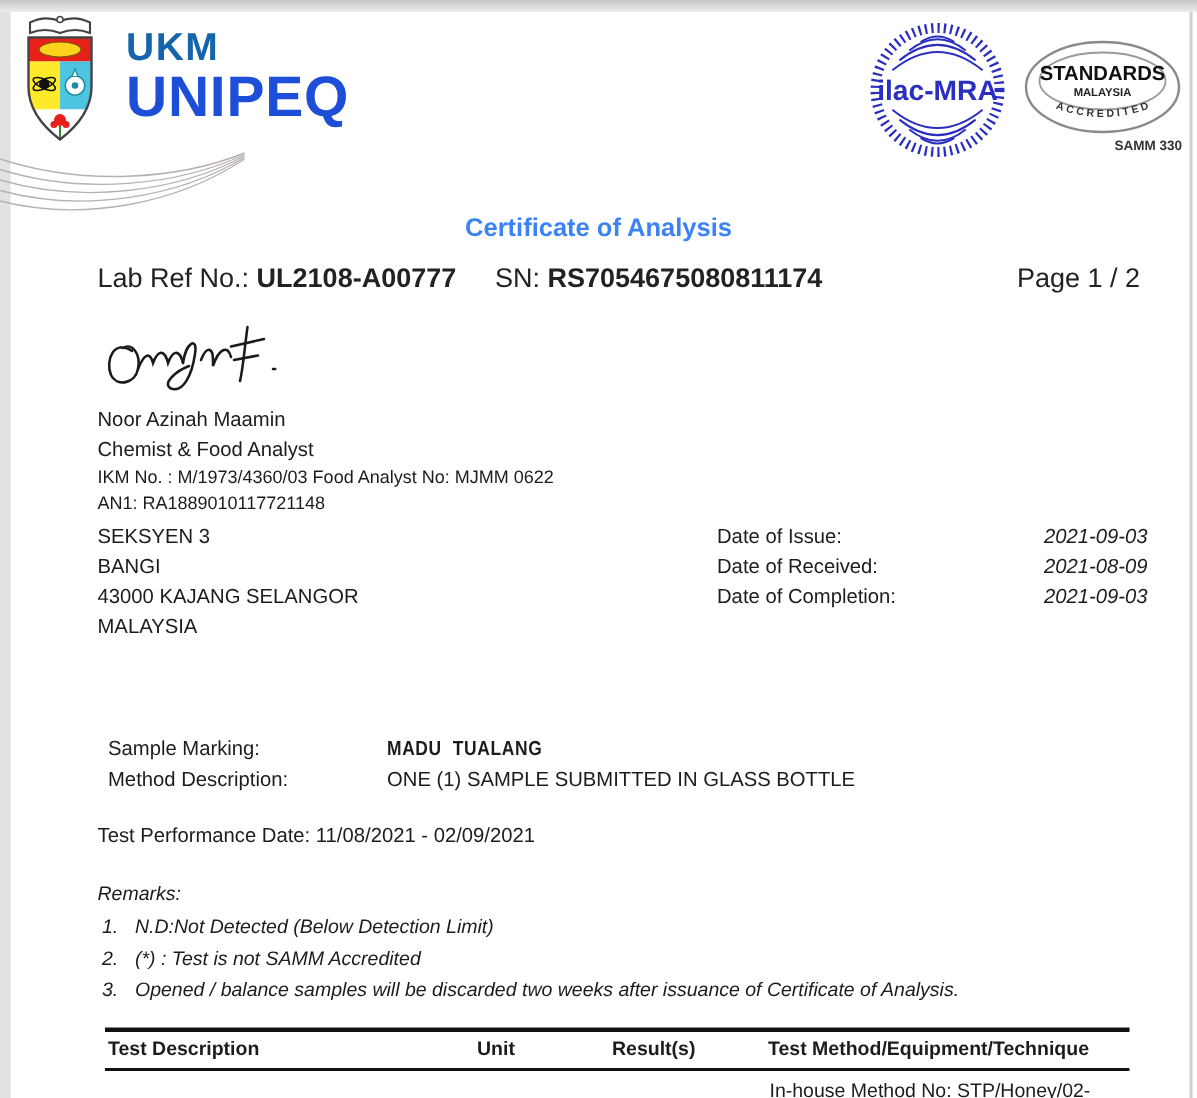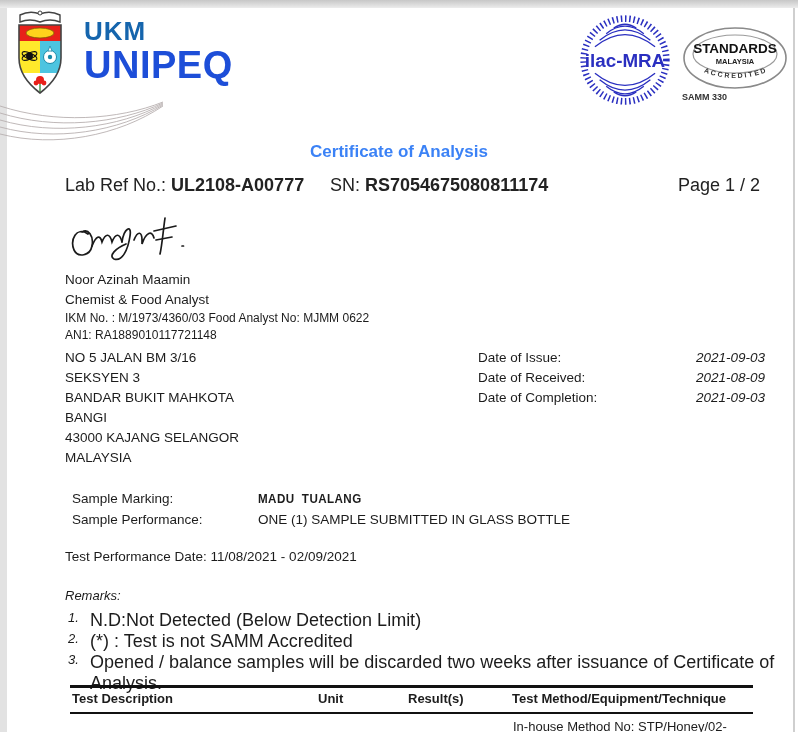--- a/index.html
+++ b/index.html
@@ -46,21 +46,21 @@
   .sample-label { left:72px; font-size:13.5px; }
   .sample-value { left:258px; font-size:13.5px; }
   .sm { top:491px; } .sd { top:512px; }
   .condensed { font-weight:600; white-space:pre;
     transform:scaleX(0.86); transform-origin:left center; letter-spacing:0.5px; }
 
   .test-perf { left:65px; top:549px; font-size:13.5px; }
 
   .remarks-heading { left:65px; top:588px; font-size:13px; font-style:italic; }
   .remark-num  { left:68px; font-size:13px; font-style:italic; }
-  .remark-text { left:90px; font-size:18px; }
+  .remark-text { left:90px; font-size:13px; font-style:italic; }
   .r0 { top:610px; } .r1 { top:631px; } .r2 { top:652px; }
 
   .tline-top { left:70px; top:685px; width:683px; height:3px; background:#111; }
   .tline-mid { left:70px; top:712px; width:683px; height:2px; background:#111; }
   .th { font-size:13px; font-weight:bold; top:691px; }
   .th0 { left:72px; } .th1 { left:318px; } .th2 { left:408px; } .th3 { left:512px; }
   .inhouse { left:513px; top:719px; font-size:13px; }
 
   svg text { font-family:"Liberation Sans", sans-serif; }
 </style>
@@ -132,21 +132,21 @@
     <path id="accArc" d="M16,44 Q53,60 90,44"></path>
   </defs>
   <ellipse cx="53" cy="32" rx="51" ry="30" fill="none" stroke="#8a8a8a" stroke-width="1.6"></ellipse>
   <ellipse cx="53" cy="28" rx="42" ry="19" fill="none" stroke="#9a9a9a" stroke-width="1.2"></ellipse>
   <text x="53" y="27" text-anchor="middle" font-size="13.5" font-weight="bold" fill="#111">STANDARDS</text>
   <text x="53" y="38" text-anchor="middle" font-size="7.5" font-weight="bold" fill="#222">MALAYSIA</text>
   <text font-size="7" font-weight="bold" fill="#333" letter-spacing="2">
     <textPath href="#accArc" startOffset="6">ACCREDITED</textPath>
   </text>
 </svg>
-<div class="abs" style="left:682px; top:92px; width:106px; text-align:left; font-size:9px; font-weight:bold; color:#333;">SAMM 330</div>
+<div class="abs" style="left:682px; top:92px; width:106px; text-align:right; font-size:9px; font-weight:bold; color:#333;">SAMM 330</div>
 
 <div class="abs doc-title">Certificate of Analysis</div>
 
 <div class="abs ref-row lab-ref"><span>Lab Ref No.: </span><span class="bold">UL2108-A00777</span></div>
 <div class="abs ref-row sn-ref"><span>SN: </span><span class="bold">RS7054675080811174</span></div>
 <div class="abs ref-row page-ref">Page 1 / 2</div>
 
 <svg class="abs" style="left:62px; top:206px;" width="165" height="58" viewBox="0 0 165 58">
   <g fill="none" stroke="#1a1a1a" stroke-width="1.7" stroke-linecap="round">
     <path d="M26,28 C14,20 8,34 12,44 C16,52 28,50 30,40 C32,30 26,22 20,26"></path>
@@ -159,38 +159,36 @@
     <path d="M120,40 l1.5,0"></path>
   </g>
 </svg>
 
 <div class="abs analyst-name">Noor Azinah Maamin</div>
 <div class="abs analyst-role">Chemist &amp; Food Analyst</div>
 <div class="abs analyst-ikm">IKM No. : M/1973/4360/03 Food Analyst No: MJMM 0622</div>
 <div class="abs analyst-an1">AN1: RA1889010117721148</div>
 
 <div class="abs customer">
-  <div>NO 5 JALAN BM 3/16</div>
   <div>SEKSYEN 3</div>
-  <div>BANDAR BUKIT MAHKOTA</div>
   <div>BANGI</div>
   <div>43000 KAJANG SELANGOR</div>
   <div>MALAYSIA</div>
 </div>
 
 <div class="abs date-label dr0">Date of Issue:</div>
 <div class="abs date-value dr0">2021-09-03</div>
 <div class="abs date-label dr1">Date of Received:</div>
 <div class="abs date-value dr1">2021-08-09</div>
 <div class="abs date-label dr2">Date of Completion:</div>
 <div class="abs date-value dr2">2021-09-03</div>
 
 <div class="abs sample-label sm">Sample Marking:</div>
 <div class="abs sample-value sm condensed">MADU  TUALANG</div>
-<div class="abs sample-label sd">Sample Performance:</div>
+<div class="abs sample-label sd">Method Description:</div>
 <div class="abs sample-value sd">ONE (1) SAMPLE SUBMITTED IN GLASS BOTTLE</div>
 
 <div class="abs test-perf">Test Performance Date: 11/08/2021 - 02/09/2021</div>
 
 <div class="abs remarks-heading">Remarks:</div>
 <div class="abs remark-num r0">1.</div>
 <div class="abs remark-text r0">N.D:Not Detected (Below Detection Limit)</div>
 <div class="abs remark-num r1">2.</div>
 <div class="abs remark-text r1">(*) : Test is not SAMM Accredited</div>
 <div class="abs remark-num r2">3.</div>

